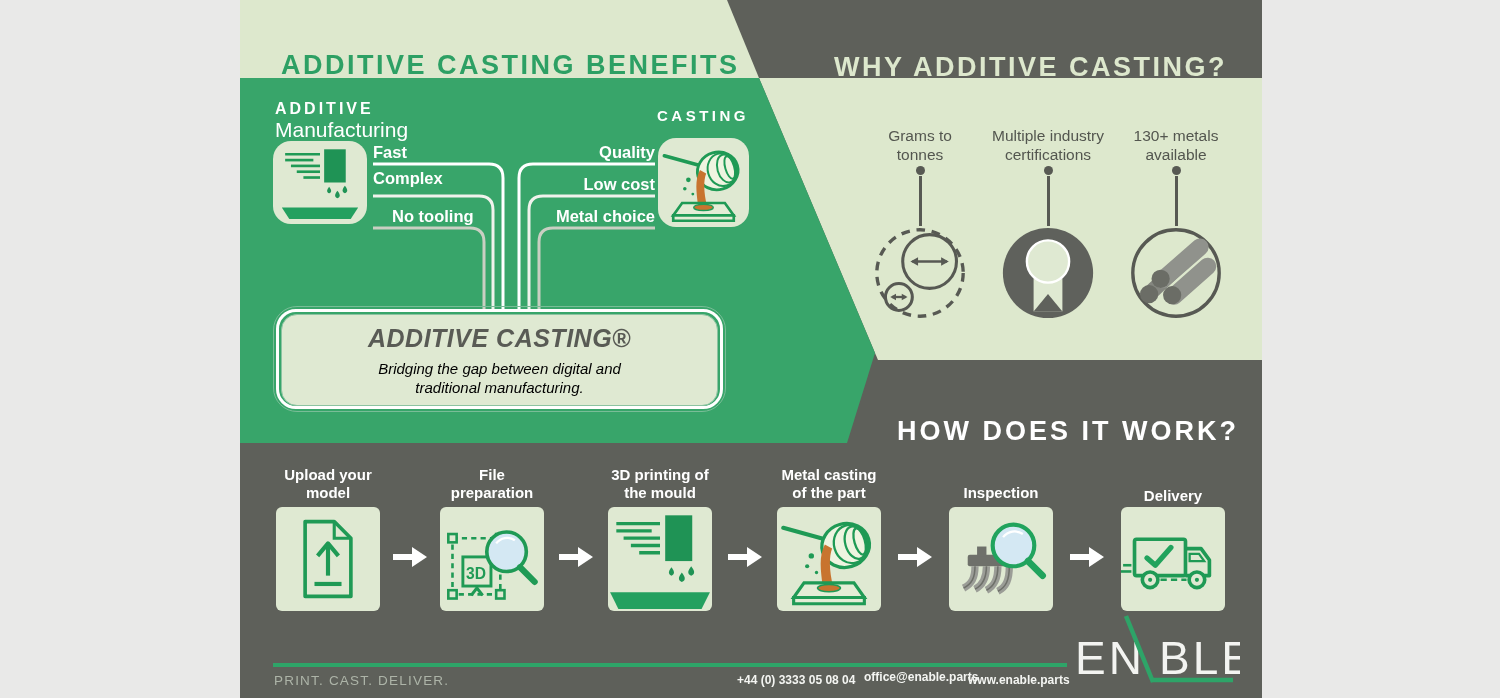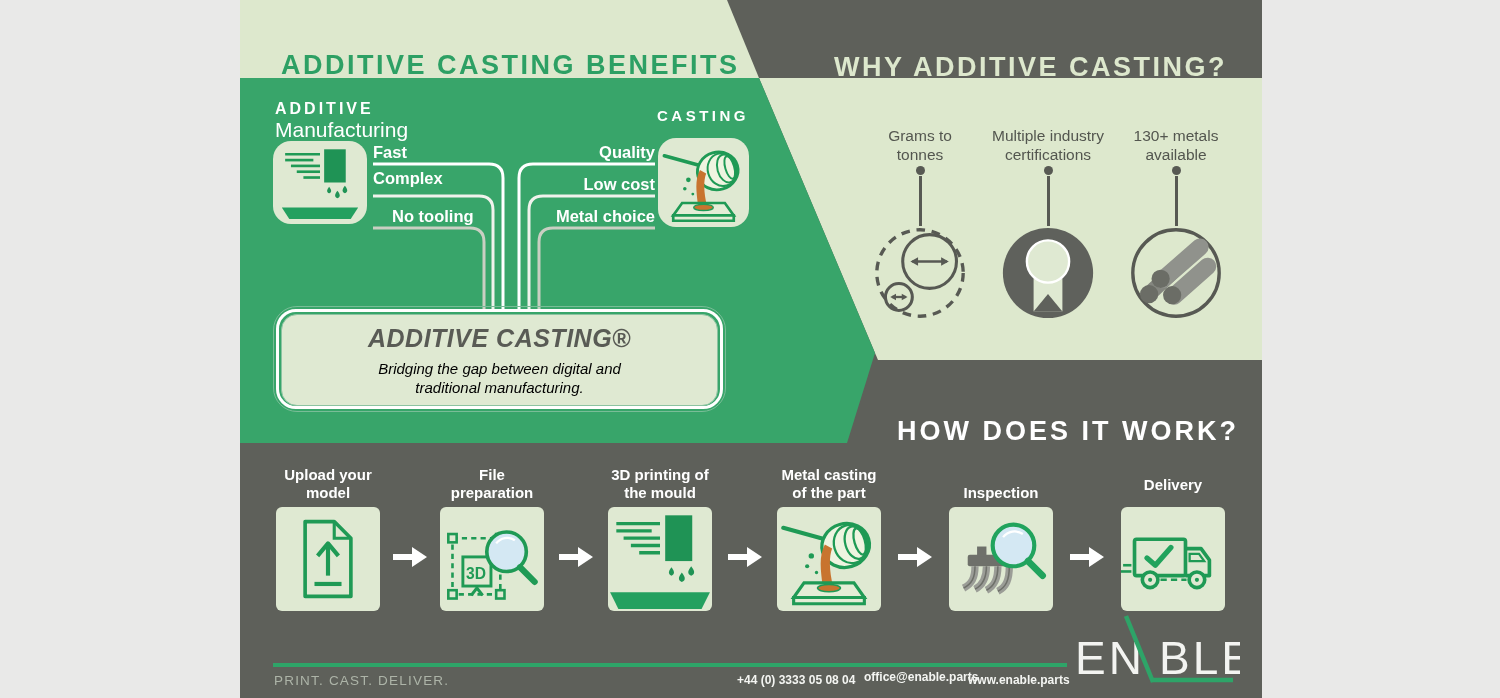--- a/index.html
+++ b/index.html
@@ -283,21 +283,21 @@
         <circle cx="62" cy="37" r="20" fill="#d4e8f3" stroke="#21a35d" stroke-width="4"></circle>
         <path d="M52,29 A14,14 0 0,1 71,26" fill="none" stroke="#ffffff" stroke-width="2.2"></path>
         <line x1="76" y1="52" x2="90" y2="66" stroke="#21a35d" stroke-width="6.5" stroke-linecap="round"></line>
       </svg>
     </div>
 
     <svg class="abs" style="left:829px;top:544px;" width="36" height="26" viewBox="0 0 36 26">
       <path d="M1,10 H20 V3 L35,13 L20,23 V16 H1 Z" fill="#ffffff"></path>
     </svg>
 
-    <div class="abs step-label-wrap" style="left:878px;top:450px;width:110px;height:44px;align-items:flex-end;">
+    <div class="abs step-label-wrap" style="left:878px;top:461px;width:110px;height:44px;align-items:flex-end;">
       <div class="step-label">Delivery</div>
     </div>
     <div class="abs step-box" style="left:881px;top:507px;width:104px;height:104px;">
       <svg width="104" height="104" viewBox="0 0 100 100">
         <rect x="13" y="31" width="49" height="35" rx="2" fill="none" stroke="#1f9a55" stroke-width="3.5"></rect>
         <path d="M25,49 L33,56 L48,39" fill="none" stroke="#21a35d" stroke-width="5" stroke-linecap="round" stroke-linejoin="round"></path>
         <path d="M62,40 H77 L85,51 V66 H62" fill="none" stroke="#1f9a55" stroke-width="3.5" stroke-linejoin="round"></path>
         <path d="M66,45 H75 L80,52 H66 Z" fill="none" stroke="#1f9a55" stroke-width="2.2"></path>
         <circle cx="28" cy="70" r="7.5" fill="#dfe9d2" stroke="#1f9a55" stroke-width="3.5"></circle>
         <circle cx="28" cy="70" r="2" fill="#1f9a55"></circle>

